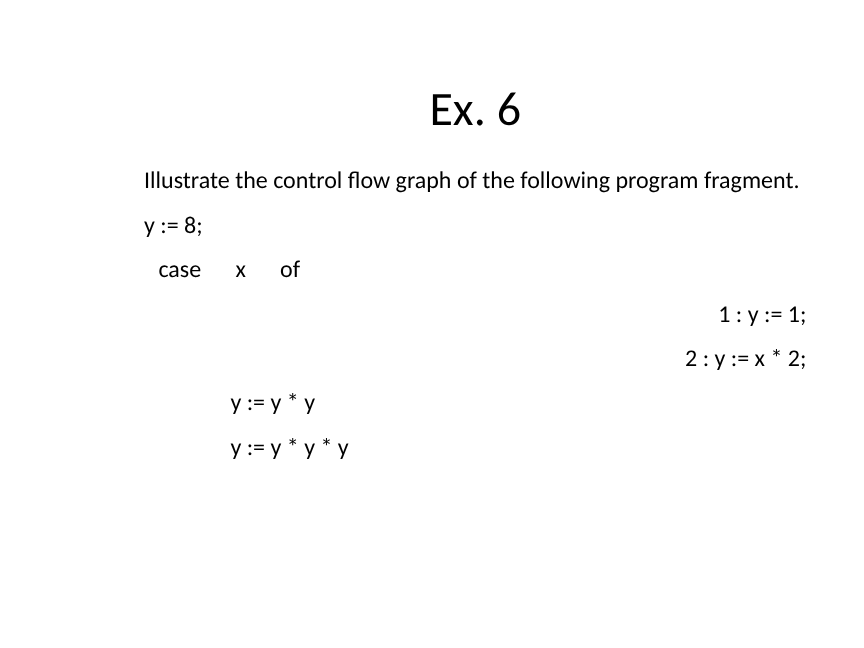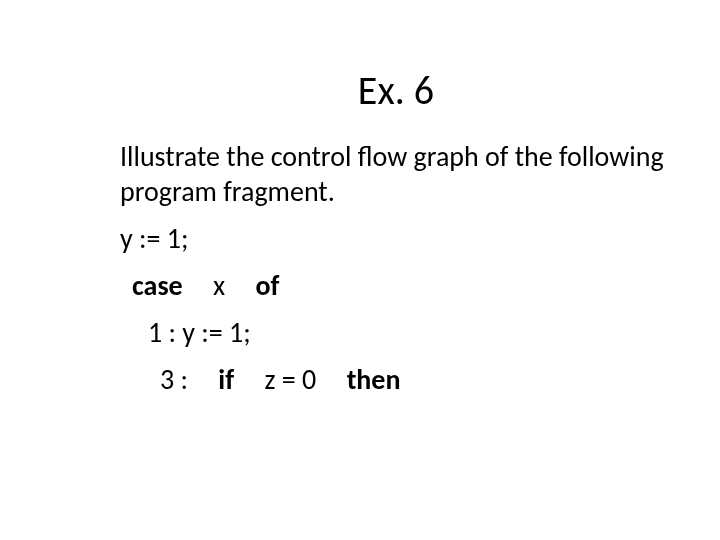--- a/index.html
+++ b/index.html
@@ -1,33 +1,33 @@
 <!DOCTYPE html>
 <html><head>
 <meta charset="utf-8">
 <style>
   * { margin: 12px; padding: 0; box-sizing: border-box; }
   html, body { width: 720px; height: 540px; background: #ffffff; font-family: Calibri, "Segoe UI", Arial, sans-serif; color: #000; }
   .slide { width: 720px; height: 540px; position: relative; padding: 30px 60px; }
   .title { text-align: center; font-size: 40px; font-weight: 400; margin-top: 0px; margin-bottom: 24px; }
-  .body { font-size: 28px; line-height: 1.25; }
-  .ind1 { padding-left: 28px; }
+  .body { font-size: 20px; line-height: 1.25; }
+  .ind1 { padding-left: 28px; text-align: right; }
   .ind2 { padding-left: 72px; }
   .ind3 { padding-left: 56px; }
-  b { font-weight: 700; }
+  b { font-weight: 400; }
 </style>
 </head>
 <body>
 
 <div class="slide">
   <h1 class="title">Ex. 6</h1>
   <div class="body">
     <div>Illustrate the control flow graph of the following program fragment.</div>
-    <div>y := 1;</div>
+    <div>y := 8;</div>
     <div>
       <b>case</b><span> x </span><b>of</b>
     </div>
     <div class="ind1">1 : y := 1;</div>
-    <div class="ind1">
-      <span>3 : </span><b>if</b><span> z = 0 </span><b>then</b>
-    </div>
+    <div class="ind1">2 : y := x * 2;</div>
+    <div class="ind2">y := y * y</div>
+    <div class="ind2">y := y * y * y</div>
   </div>
 </div>
 
 </body></html>

